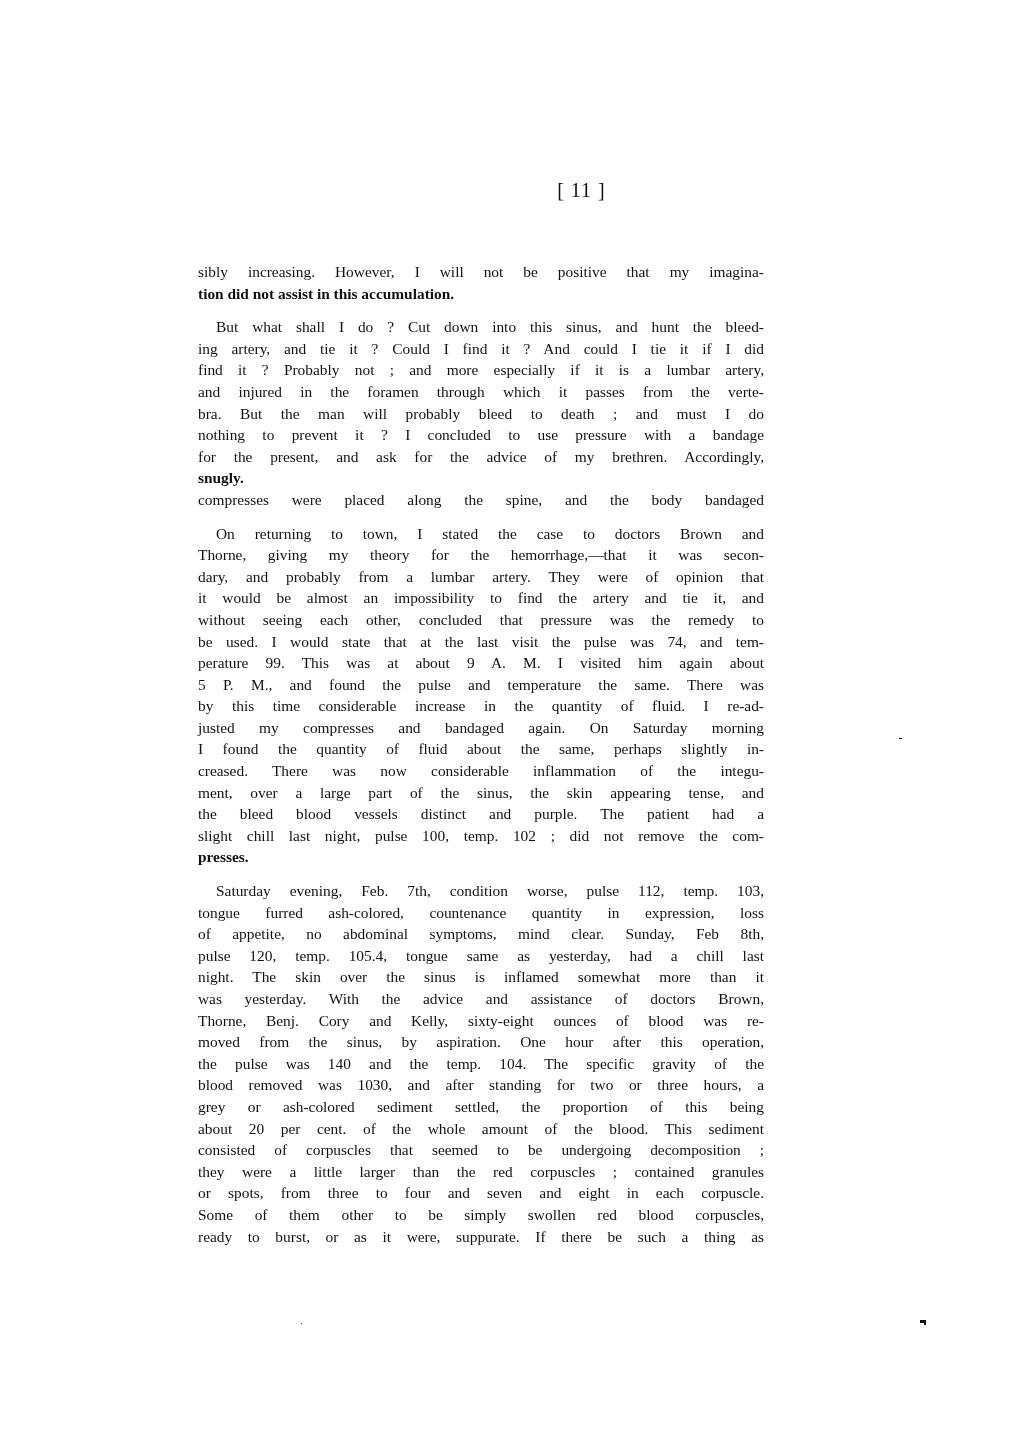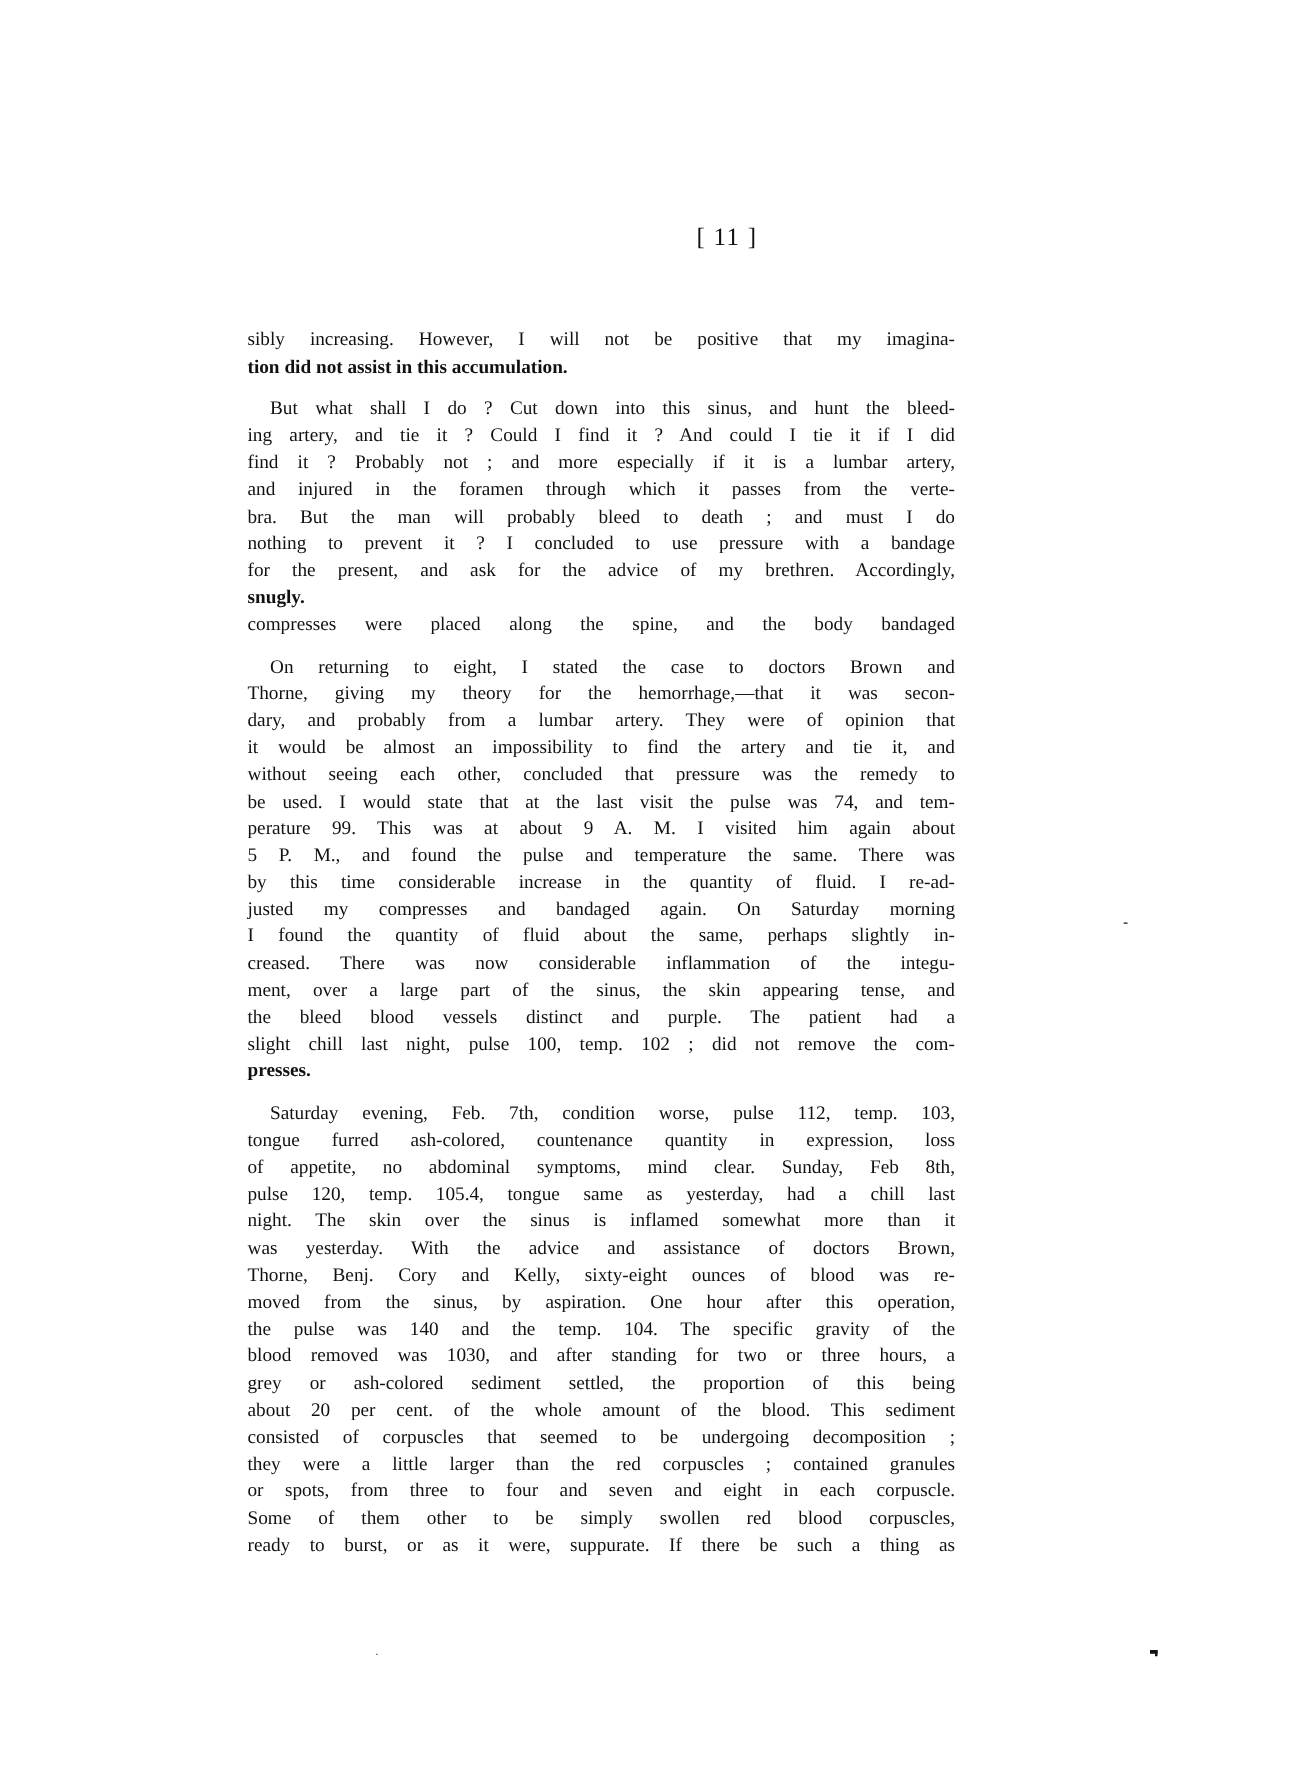--- a/index.html
+++ b/index.html
@@ -78,21 +78,21 @@
     <span class="line">ing artery, and tie it ?   Could I find it ?   And  could  I  tie  it if  I did</span>
     <span class="line">find it ?  Probably not ;  and more especially if  it  is  a  lumbar artery,</span>
     <span class="line">and injured  in the foramen  through  which  it  passes from the verte-</span>
     <span class="line">bra.   But the man will  probably  bleed  to  death ;   and  must  I   do</span>
     <span class="line">nothing to prevent it ?   I concluded to use  pressure  with  a bandage</span>
     <span class="line">for the present, and ask for the advice of my brethren.   Accordingly,</span>
     <span class="line last">snugly.</span>
     <span class="line">compresses  were  placed  along  the  spine,  and  the  body  bandaged</span>
   </p>
   <p class="para">
-    <span class="line first">On  returning  to  eight,  I  stated  the  case  to doctors  Brown and</span>
+    <span class="line first">On  returning  to  town,  I  stated  the  case  to doctors  Brown and</span>
     <span class="line">Thorne, giving my theory  for  the  hemorrhage,—that  it  was  secon-</span>
     <span class="line">dary, and probably from a lumbar artery.   They were of opinion that</span>
     <span class="line">it would be almost an impossibility to  find the artery  and  tie it,  and</span>
     <span class="line">without seeing each other, concluded that pressure was the remedy to</span>
     <span class="line">be used.   I would state that at the last visit the pulse was 74, and tem-</span>
     <span class="line">perature 99.   This was at about 9  A.  M.   I  visited  him  again  about</span>
     <span class="line">5 P. M., and found the pulse and temperature  the  same.   There  was</span>
     <span class="line">by this time considerable increase in  the quantity of  fluid.   I  re-ad-</span>
     <span class="line">justed my compresses and  bandaged  again.   On  Saturday  morning</span>
     <span class="line">I found the quantity of  fluid  about  the  same, perhaps  slightly in-</span>

